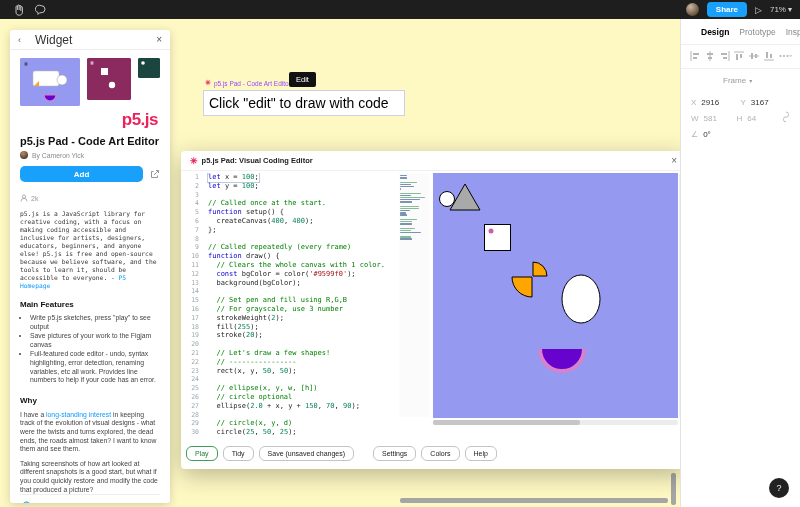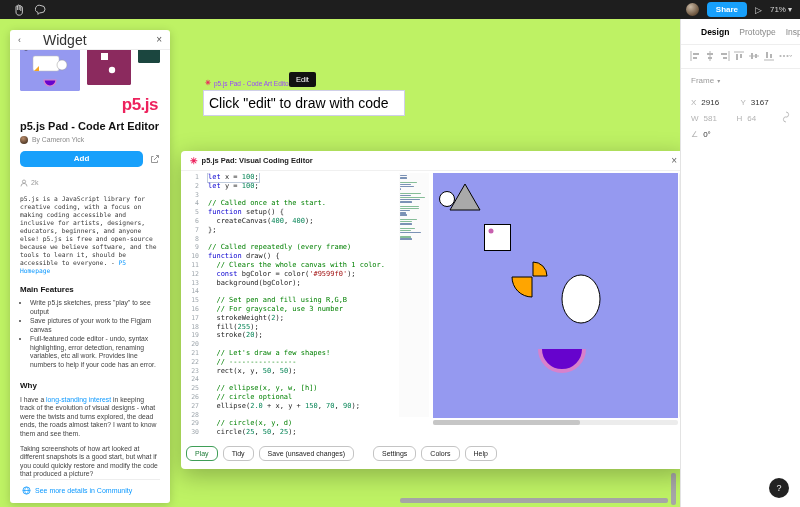--- a/index.html
+++ b/index.html
@@ -1,51 +1,51 @@
 <!DOCTYPE html>
 <html><head>
 <meta charset="utf-8">
 <style>
   * { margin:0; padding:0; box-sizing:border-box; }
   body { background:#bbb; font-family:"Liberation Sans", sans-serif; }
-  .screen { position:relative; width:800px; height:507px; background:#bef264; overflow:hidden; }
+  .screen { position:relative; width:800px; height:507px; background:#fef9c3; overflow:hidden; }
 
   
   .topbar { position:absolute; top:0; left:0; width:800px; height:19px; background:#1e1e1e; display:flex; align-items:center; padding:0 8px; z-index:40; }
   .topbar .tool { width:22px; height:19px; display:flex; align-items:center; justify-content:center; cursor:pointer; }
   .topbar-right { margin-left:auto; display:flex; align-items:center; gap:8px; }
   .avatar { width:13px; height:13px; border-radius:50%; background:radial-gradient(circle at 35% 30%, #c9b9a5, #6b533c 70%, #3a2d20); }
   .share-btn { background:#18a0fb; color:#fff; font-size:8px; font-weight:bold; border:none; border-radius:4px; padding:3px 9px; cursor:pointer; }
   .play-glyph { color:#d5d5d5; font-size:9px; cursor:pointer; }
   .zoom-ctl { color:#d5d5d5; font-size:8px; cursor:pointer; display:flex; align-items:center; gap:2px; }
 
   
   .rpanel { position:absolute; top:19px; right:0; width:120px; bottom:0; background:#fff; border-left:1px solid #e3e3e3; z-index:30; font-size:8px; }
   .rtabs { display:flex; gap:10px; padding:8px 20px 7px; border-bottom:1px solid #eee; }
   .rtab { color:#888; font-size:8.5px; cursor:pointer; }
   .rtab.active { color:#000; font-weight:bold; }
   .align-row { display:flex; justify-content:space-between; align-items:center; padding:5px 8px 6px; border-bottom:1px solid #eee; }
   .align-row svg { display:block; cursor:pointer; }
-  .rsection { padding:7px 10px; }
+  .rsection { padding:7px 10px;margin-left:32px; }
   .rsection-title { color:#9b9b9b; font-size:8px; display:flex; align-items:center; gap:3px; }
   .field-grid { padding:2px 10px 6px; }
   .frow { display:flex; align-items:center; height:16px; }
   .fcell { display:flex; align-items:center; width:52px; gap:5px; cursor:text; }
   .flabel { color:#b3b3b3; }
   .fvalue { color:#333; }
   .fvalue.dim { color:#b3b3b3; }
   .constrain { margin-left:auto; cursor:pointer; }
 
   
   .wpanel { position:absolute; left:10px; top:30px; width:160px; height:473px; background:#fff; border-radius:3px; box-shadow:0 2px 10px rgba(0,0,0,.18); z-index:35; display:flex; flex-direction:column; overflow:hidden; }
   .wp-header { display:flex; align-items:center; height:20px; padding:0 8px; border-bottom:1px solid #eee; flex:none; }
   .wp-back { color:#555; font-size:9px; cursor:pointer; }
-  .wp-title { font-size:14px; color:#333; margin-left:22px; }
+  .wp-title { font-size:12px; color:#333; margin-left:14px; }
   .wp-close { margin-left:auto; color:#555; font-size:10px; cursor:pointer; }
-  .wp-body { flex:1; padding:8px 10px 6px; display:flex; flex-direction:column; overflow:hidden;justify-content:flex-end; }
+  .wp-body { flex:1; padding:8px 10px 6px; display:flex; flex-direction:column; overflow:hidden; }
   .gallery { display:flex; align-items:flex-start; gap:7px; }
   .gallery svg { display:block; border-radius:1px; }
   .logo-row { text-align:right; padding:4px 2px 2px; }
   .p5-logo { color:#ed225d; font-size:17px; font-weight:bold; letter-spacing:-0.5px; }
   .wp-name { font-size:11px; font-weight:bold; color:#111; margin-top:3px; }
   .byline { display:flex; align-items:center; gap:4px; margin-top:4px; color:#8a8a8a; font-size:6.8px; }
   .byline-avatar { width:8px; height:8px; border-radius:50%; background:radial-gradient(circle at 40% 30%, #b98c6a, #513a28 75%); flex:none; }
   .add-row { display:flex; align-items:center; gap:7px; margin-top:7px; }
   .add-btn { flex:1; background:#18a0fb; color:#fff; border:none; border-radius:5px; font-size:8px; font-weight:bold; height:16px; cursor:pointer; }
   .usage { display:flex; align-items:center; gap:3px; color:#999; font-size:7px; margin-top:12px; }

